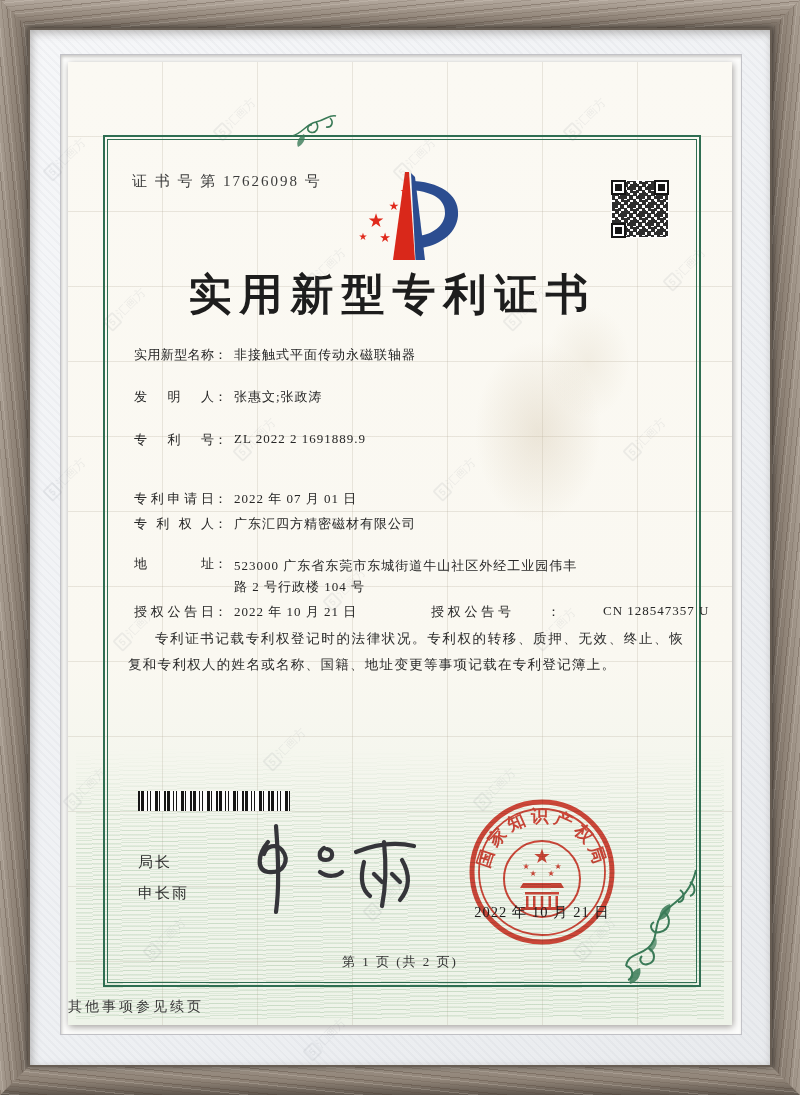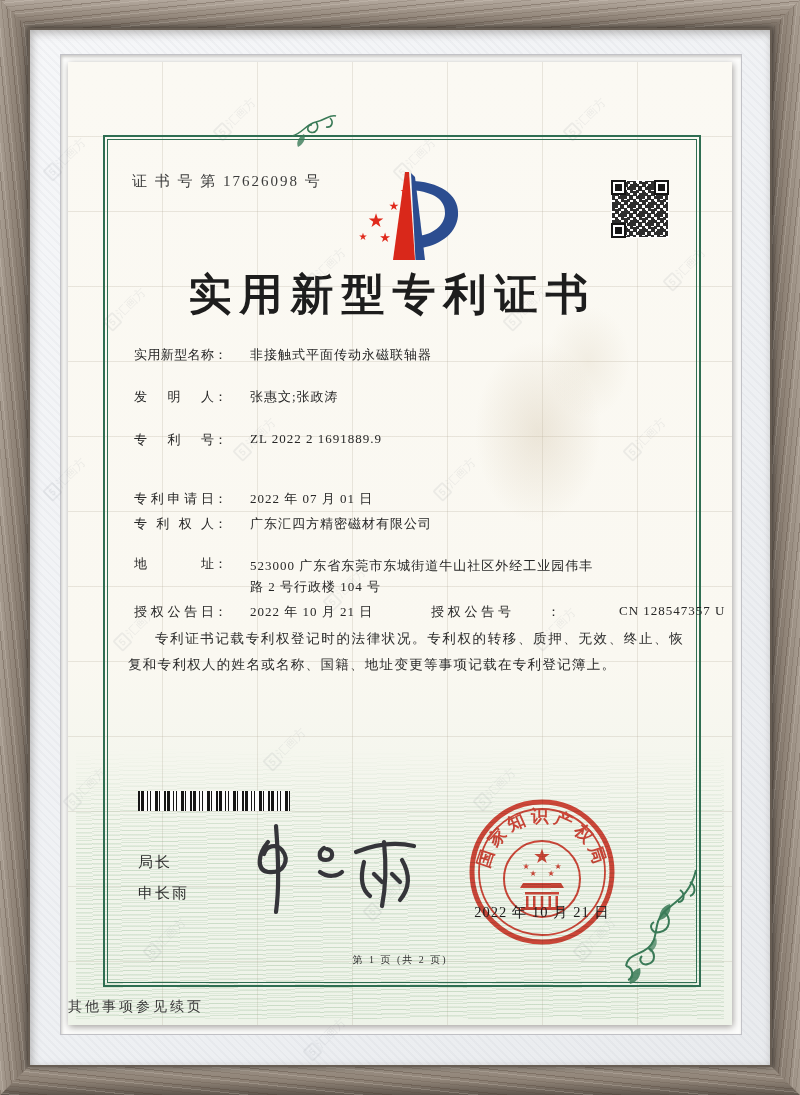--- a/index.html
+++ b/index.html
@@ -47,36 +47,36 @@
     -webkit-mask-image:linear-gradient(to bottom,transparent,#000 35%);
     mask-image:linear-gradient(to bottom,transparent,#000 35%);}
   .gborder{position:absolute;left:35px;top:73px;width:594px;height:848px;border:2px solid #2f6e52;}
   .gborder .inner{position:absolute;inset:2px;border:1px solid #2f6e52;}
   
   .certno{position:absolute;left:64px;top:110px;font-size:15px;letter-spacing:2px;color:#3b3b3b;}
   .title{position:absolute;left:0;right:15px;top:204px;text-align:center;font-size:43px;font-weight:bold;
          letter-spacing:8px;color:#1d1d1d;}
   .row{position:absolute;left:66px;display:flex;font-size:13px;white-space:nowrap;}
   .lab{display:inline-block;width:80px;text-align:justify;text-align-last:justify;}
-  .val{margin-left:23px;letter-spacing:1px;}
+  .val{margin-left:7px;letter-spacing:1px;}
   .grp2{position:absolute;left:297px;display:flex;gap:36px;}
   .paras{position:absolute;left:60px;width:556px;top:564px;font-size:13.5px;letter-spacing:1.3px;
          line-height:26px;text-align:justify;color:#2b2b2b;}
   .paras p{margin:0;text-indent:2em;}
   .barcode{position:absolute;left:70px;top:729px;width:152px;height:20px;background:
     repeating-linear-gradient(90deg,#161616 0 2px,#fdfdfd 2px 3px,#161616 3px 6px,#fdfdfd 6px 9px,
     #161616 9px 10px,#fdfdfd 10px 12px,#161616 12px 13px,#fdfdfd 13px 17px,#161616 17px 20px,
     #fdfdfd 20px 21px,#161616 21px 22px,#fdfdfd 22px 26px);}
   .signer-title{position:absolute;left:70px;top:791px;font-size:15px;letter-spacing:2px;color:#2e2e2e;}
   .signer-name{position:absolute;left:70px;top:822px;font-size:15px;letter-spacing:2px;color:#2e2e2e;font-family:Liberation Mono, monospace;}
   .signature{position:absolute;left:170px;top:760px;}
   .seal{position:absolute;left:399px;top:735px;width:150px;height:150px;mix-blend-mode:multiply;opacity:.92;}
   .sealdate{position:absolute;left:384px;top:841px;width:180px;text-align:center;font-size:14.5px;
             letter-spacing:1px;color:#1c1c1c;}
-  .pageinfo{position:absolute;left:0;right:0;top:891px;text-align:center;font-size:10px;letter-spacing:2px;color:#333;}
+  .pageinfo{position:absolute;left:0;right:0;top:891px;text-align:center;font-size:13px;letter-spacing:2px;color:#333;}
   .contnote{position:absolute;left:0;right:0;top:936px;text-align:left;font-size:14px;letter-spacing:3px;color:#3a3a3a;}
   
   .logo{position:absolute;left:280px;top:106px;}
   .qr{position:absolute;left:543px;top:118px;width:58px;height:58px;background:#fff;}
   .qr-noise{position:absolute;inset:1px;opacity:.92;background:
     repeating-conic-gradient(#1c1c1c 0 25%,transparent 0 50%) 0 0/6px 6px,
     repeating-conic-gradient(transparent 0 25%,#1c1c1c 0 45%,transparent 0 50%) 3px 1px/9px 9px;}
   .qf{position:absolute;width:15px;height:15px;border:2.5px solid #161616;background:#fff;box-sizing:border-box;}
   .qf::after{content:"";position:absolute;inset:2px;background:#161616;}
   .qf.tl{left:0;top:0}.qf.tr{right:0;top:0}.qf.bl{left:0;bottom:0}

